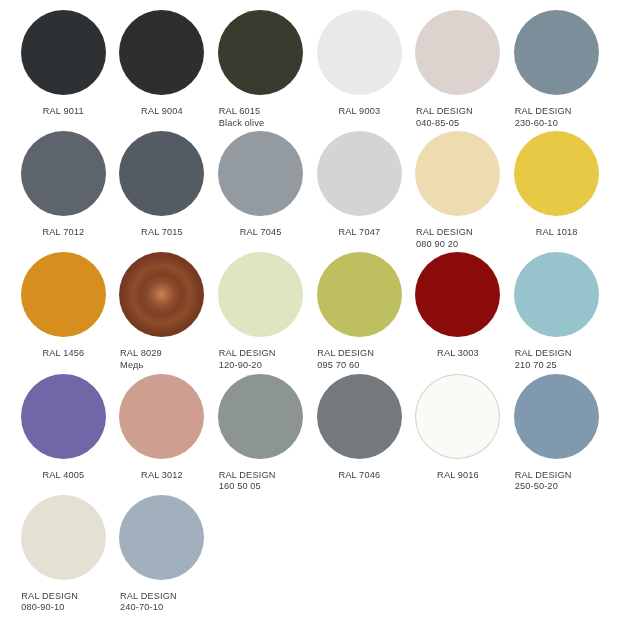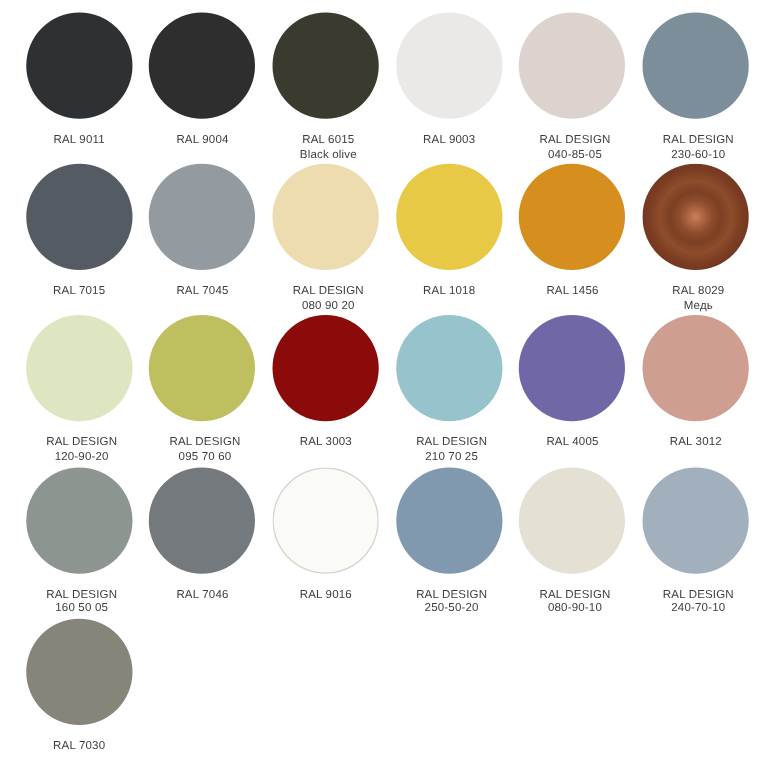--- a/index.html
+++ b/index.html
@@ -43,21 +43,21 @@
     margin-top: 11px;
     width: 92px;
     font-size: 9.2px;
     line-height: 11.5px;
     color: #3d3d3f;
     letter-spacing: 0.15px;
     text-align: center;
     white-space: pre-line;
   }
   .caption.two-line {
-    text-align: center;
+    text-align: left;
     padding-left: 4px;
     box-sizing: border-box;
   }
   .caption .sub {
     display: block;
   }
 </style>
 </head>
 <body>
 
@@ -80,26 +80,34 @@
     </div>
     <div class="cell">
       <div class="swatch" style="background: rgb(221, 211, 206);"></div>
       <div class="caption two-line"><span>RAL DESIGN</span><span class="sub">040-85-05</span></div>
     </div>
     <div class="cell">
       <div class="swatch" style="background: rgb(123, 142, 153);"></div>
       <div class="caption two-line"><span>RAL DESIGN</span><span class="sub">230-60-10</span></div>
     </div>
     <div class="cell">
+      <div class="swatch" style="background: rgb(94, 100, 108);"></div>
+      <div class="caption"><span>RAL 7012</span></div>
+    </div>
+    <div class="cell">
       <div class="swatch" style="background: rgb(85, 91, 99);"></div>
       <div class="caption"><span>RAL 7015</span></div>
     </div>
     <div class="cell">
       <div class="swatch" style="background: rgb(147, 154, 160);"></div>
       <div class="caption"><span>RAL 7045</span></div>
+    </div>
+    <div class="cell">
+      <div class="swatch" style="background: rgb(210, 212, 214);"></div>
+      <div class="caption"><span>RAL 7047</span></div>
     </div>
     <div class="cell">
       <div class="swatch" style="background: rgb(237, 220, 176);"></div>
       <div class="caption two-line"><span>RAL DESIGN</span><span class="sub">080 90 20</span></div>
     </div>
     <div class="cell">
       <div class="swatch" style="background: rgb(231, 201, 70);"></div>
       <div class="caption"><span>RAL 1018</span></div>
     </div>
     <div class="cell">
@@ -151,17 +159,13 @@
       <div class="caption two-line"><span>RAL DESIGN</span><span class="sub">250-50-20</span></div>
     </div>
     <div class="cell">
       <div class="swatch" style="background: rgb(229, 224, 212);"></div>
       <div class="caption two-line"><span>RAL DESIGN</span><span class="sub">080-90-10</span></div>
     </div>
     <div class="cell">
       <div class="swatch" style="background: rgb(162, 176, 189);"></div>
       <div class="caption two-line"><span>RAL DESIGN</span><span class="sub">240-70-10</span></div>
     </div>
-    <div class="cell">
-      <div class="swatch" style="background: rgb(135, 133, 122);"></div>
-      <div class="caption"><span>RAL 7030</span></div>
-    </div>
   </div>
 
 </body></html>

